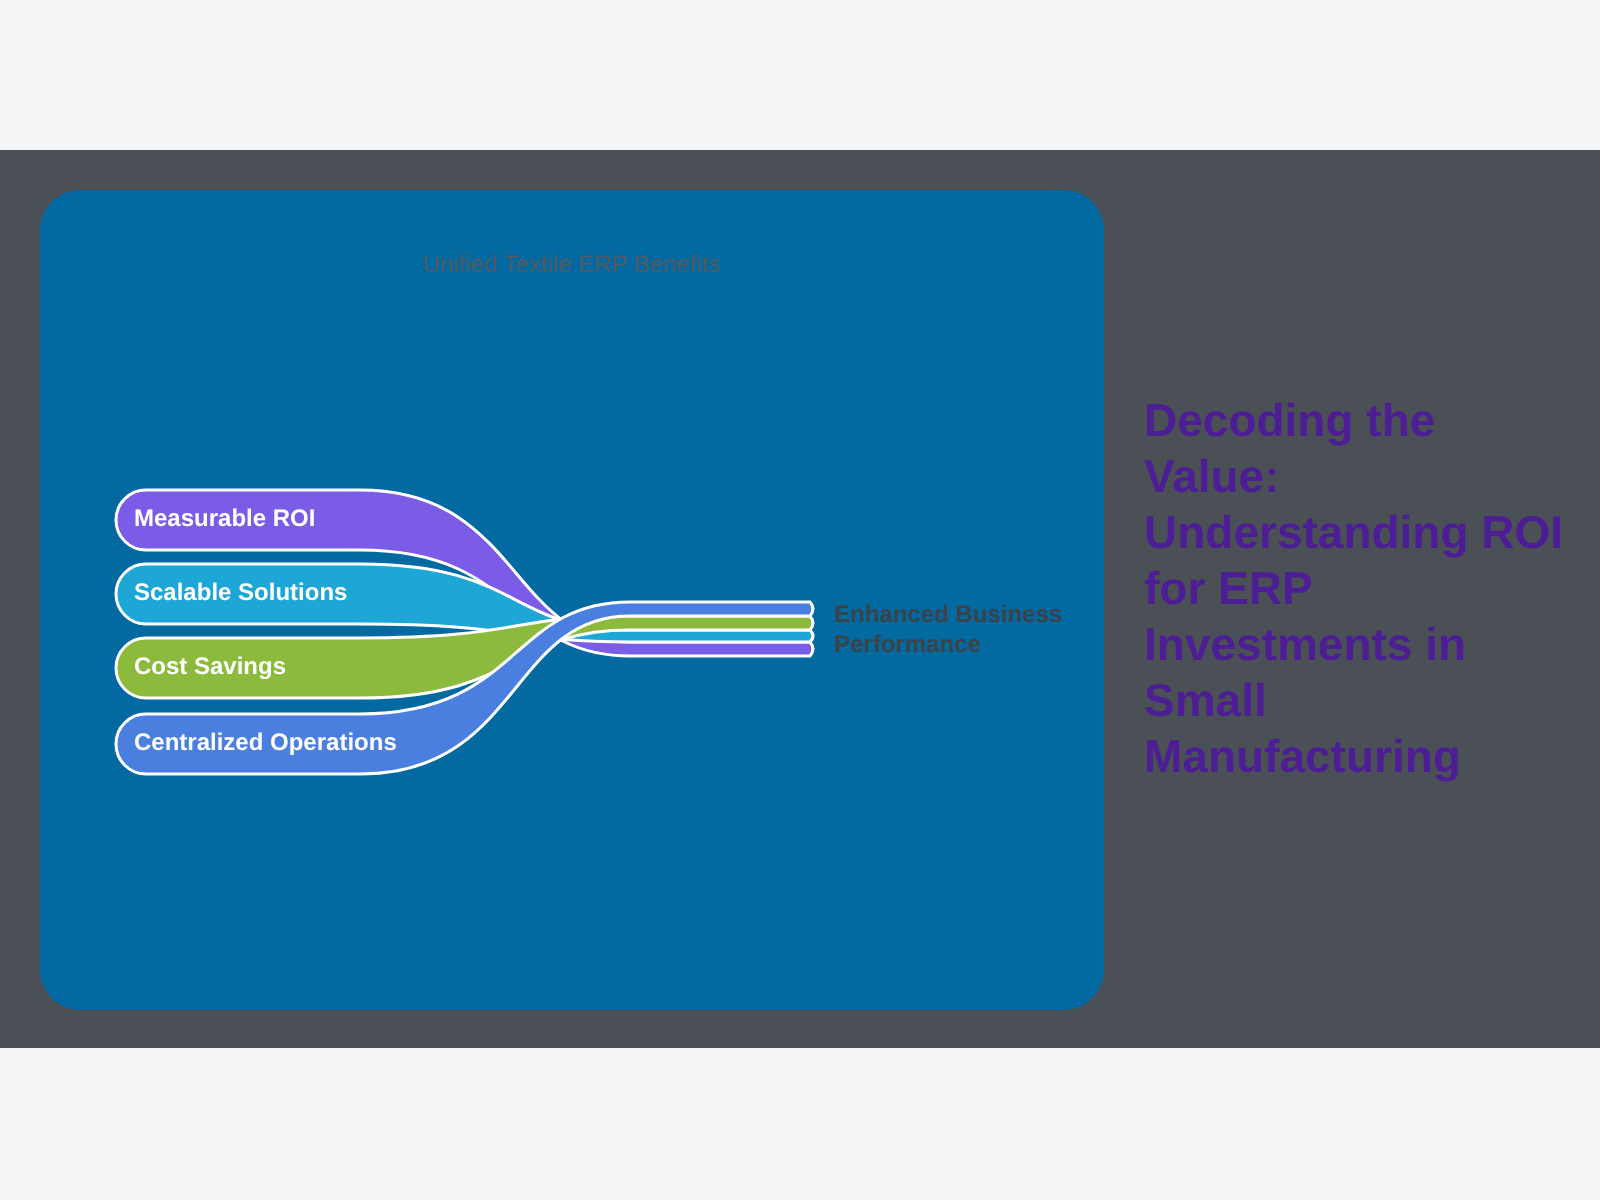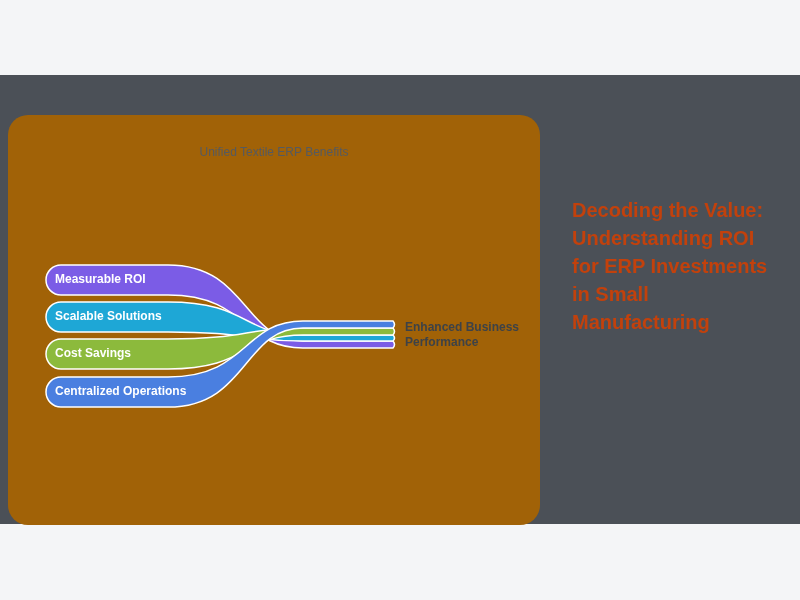--- a/index.html
+++ b/index.html
@@ -7,27 +7,27 @@
     width: 800px; height: 600px; overflow: hidden;
     background: #f4f5f7;
     font-family: "Liberation Sans", sans-serif;
     position: relative;
   }
   .band {
     position: absolute; left: 0; top: 75px; width: 800px; height: 449px;
     background: #4b5057;
   }
   .card {
-    position: absolute; left: 8px; top: 95px; width: 532px; height: 410px;
-    background: #a16207; border-radius: 20px; overflow: hidden; margin-top: 20px;
+    position: absolute; left: 20px; top: 95px; width: 532px; height: 410px;
+    background: #0369a1; border-radius: 20px; overflow: hidden;
   }
   .card svg { position: absolute; left: 0; top: 0; }
   .headline {
     position: absolute; left: 572px; top: 196px; width: 210px;
-    color: #c2410c; font-weight: bold; font-size: 20px; line-height: 28px;
+    color: #4c1d95; font-weight: bold; font-size: 23px; line-height: 28px;
     font-family: "Liberation Sans", sans-serif;
   }
   .diagram-title {
     font-family: "Liberation Sans", sans-serif; font-size: 12px; fill: #555a60;
   }
   .ribbon-label {
     font-family: "Liberation Sans", sans-serif; font-size: 12px; font-weight: bold; fill: #ffffff;
   }
   .target-label {
     font-family: "Liberation Sans", sans-serif; font-size: 12px; font-weight: bold; fill: #3d4247;

